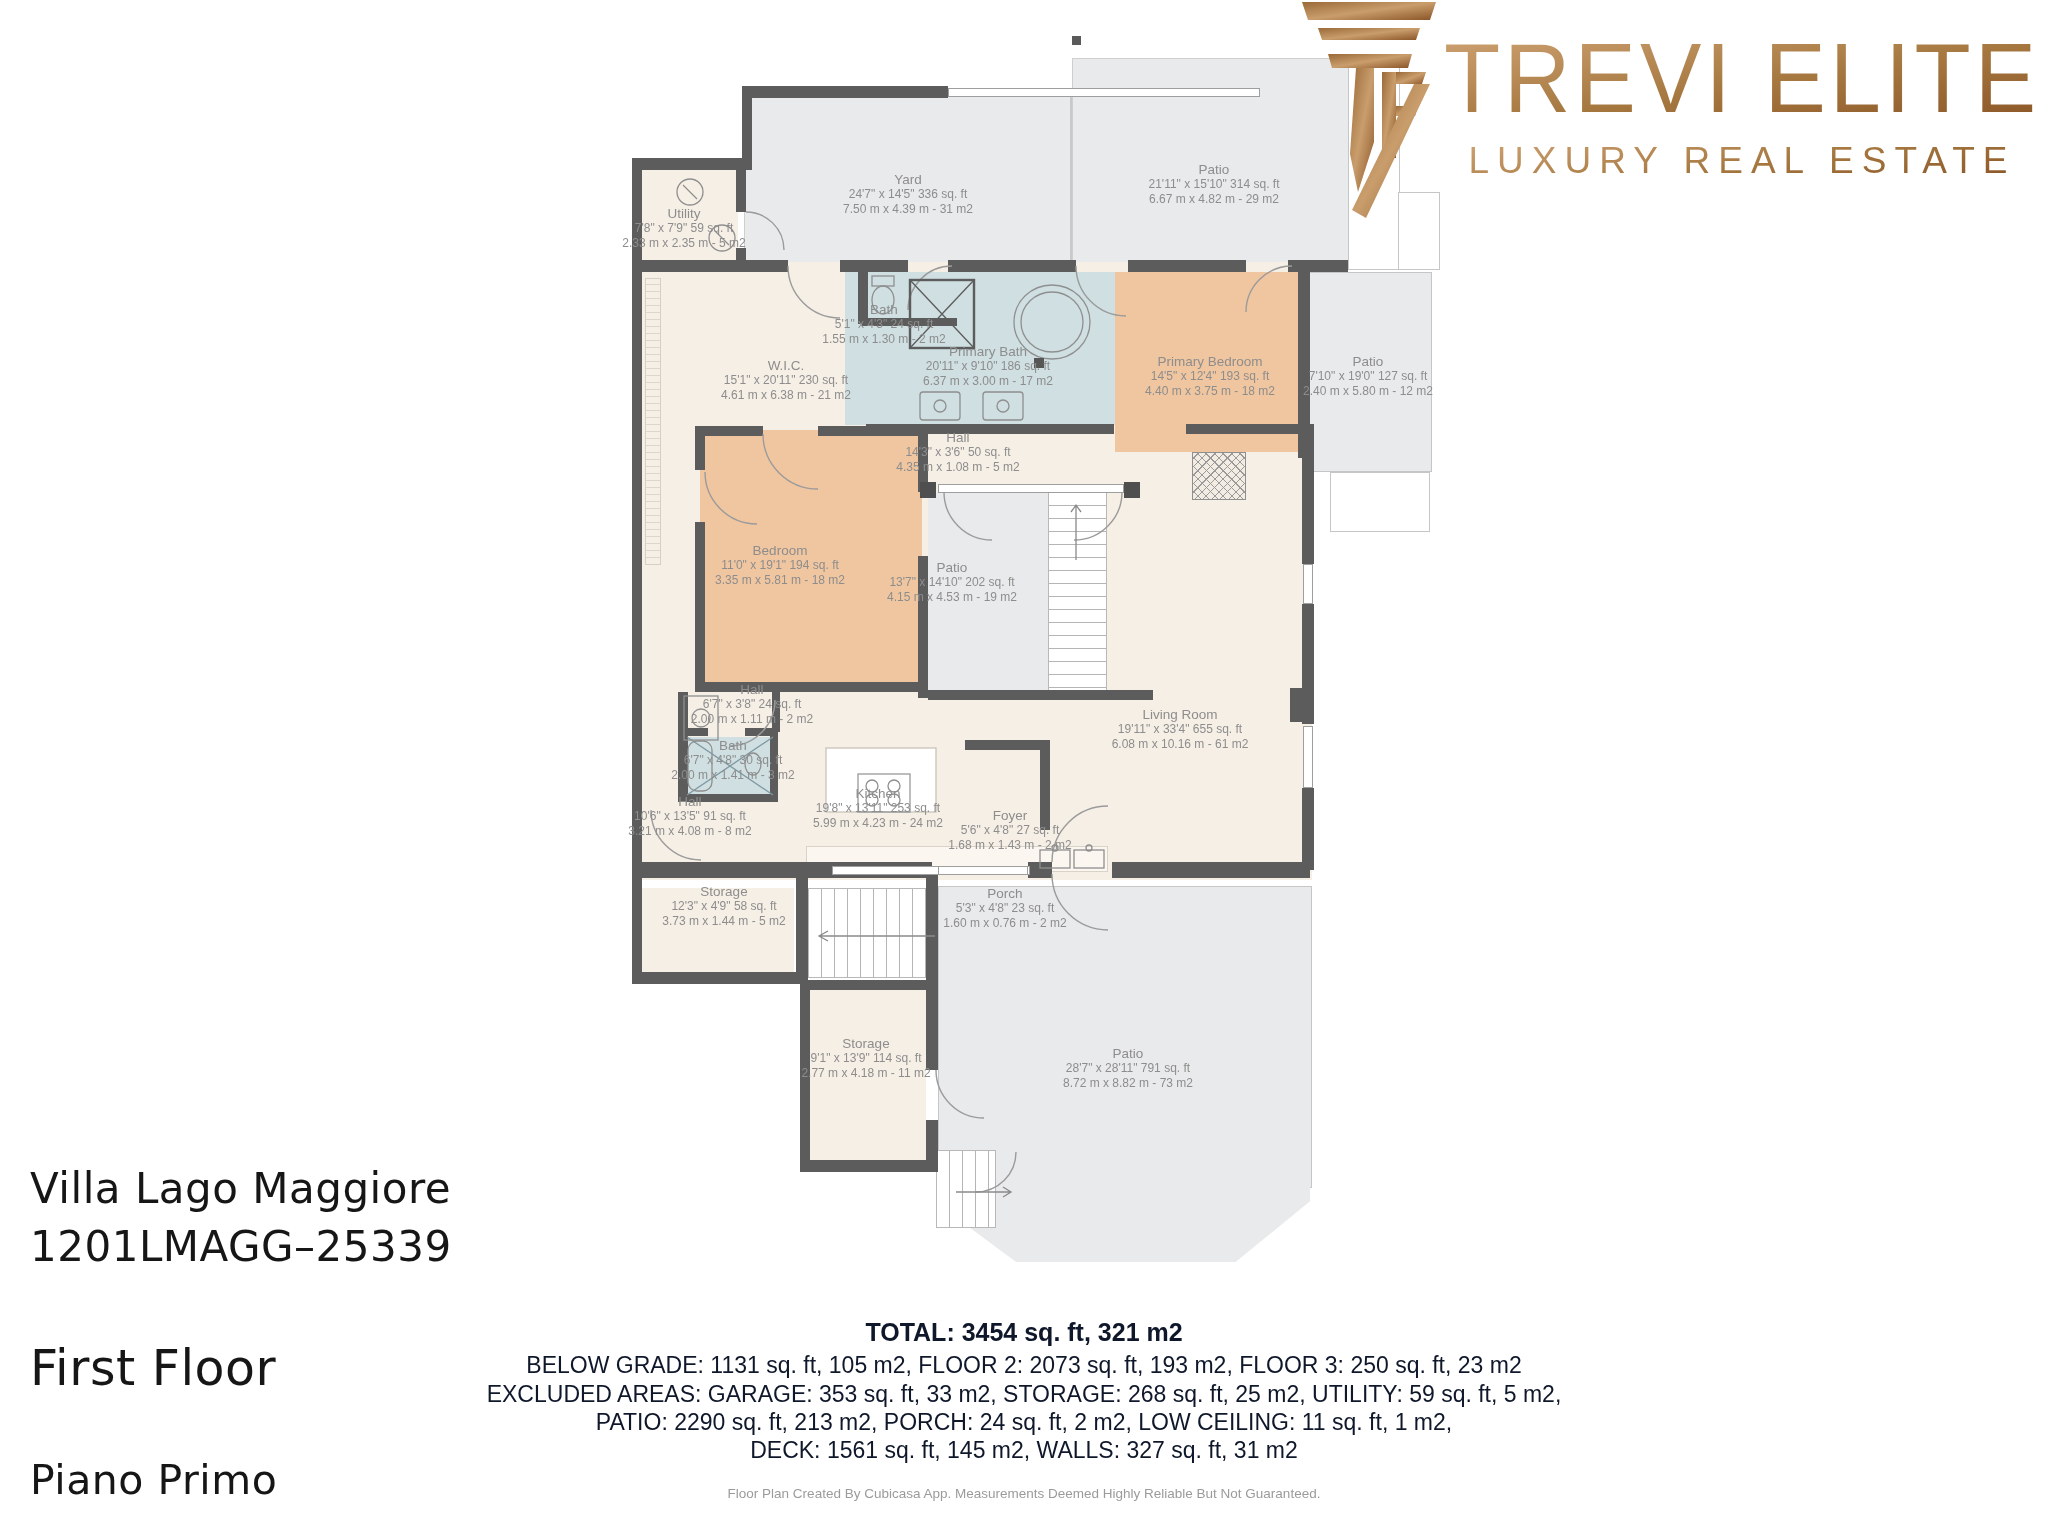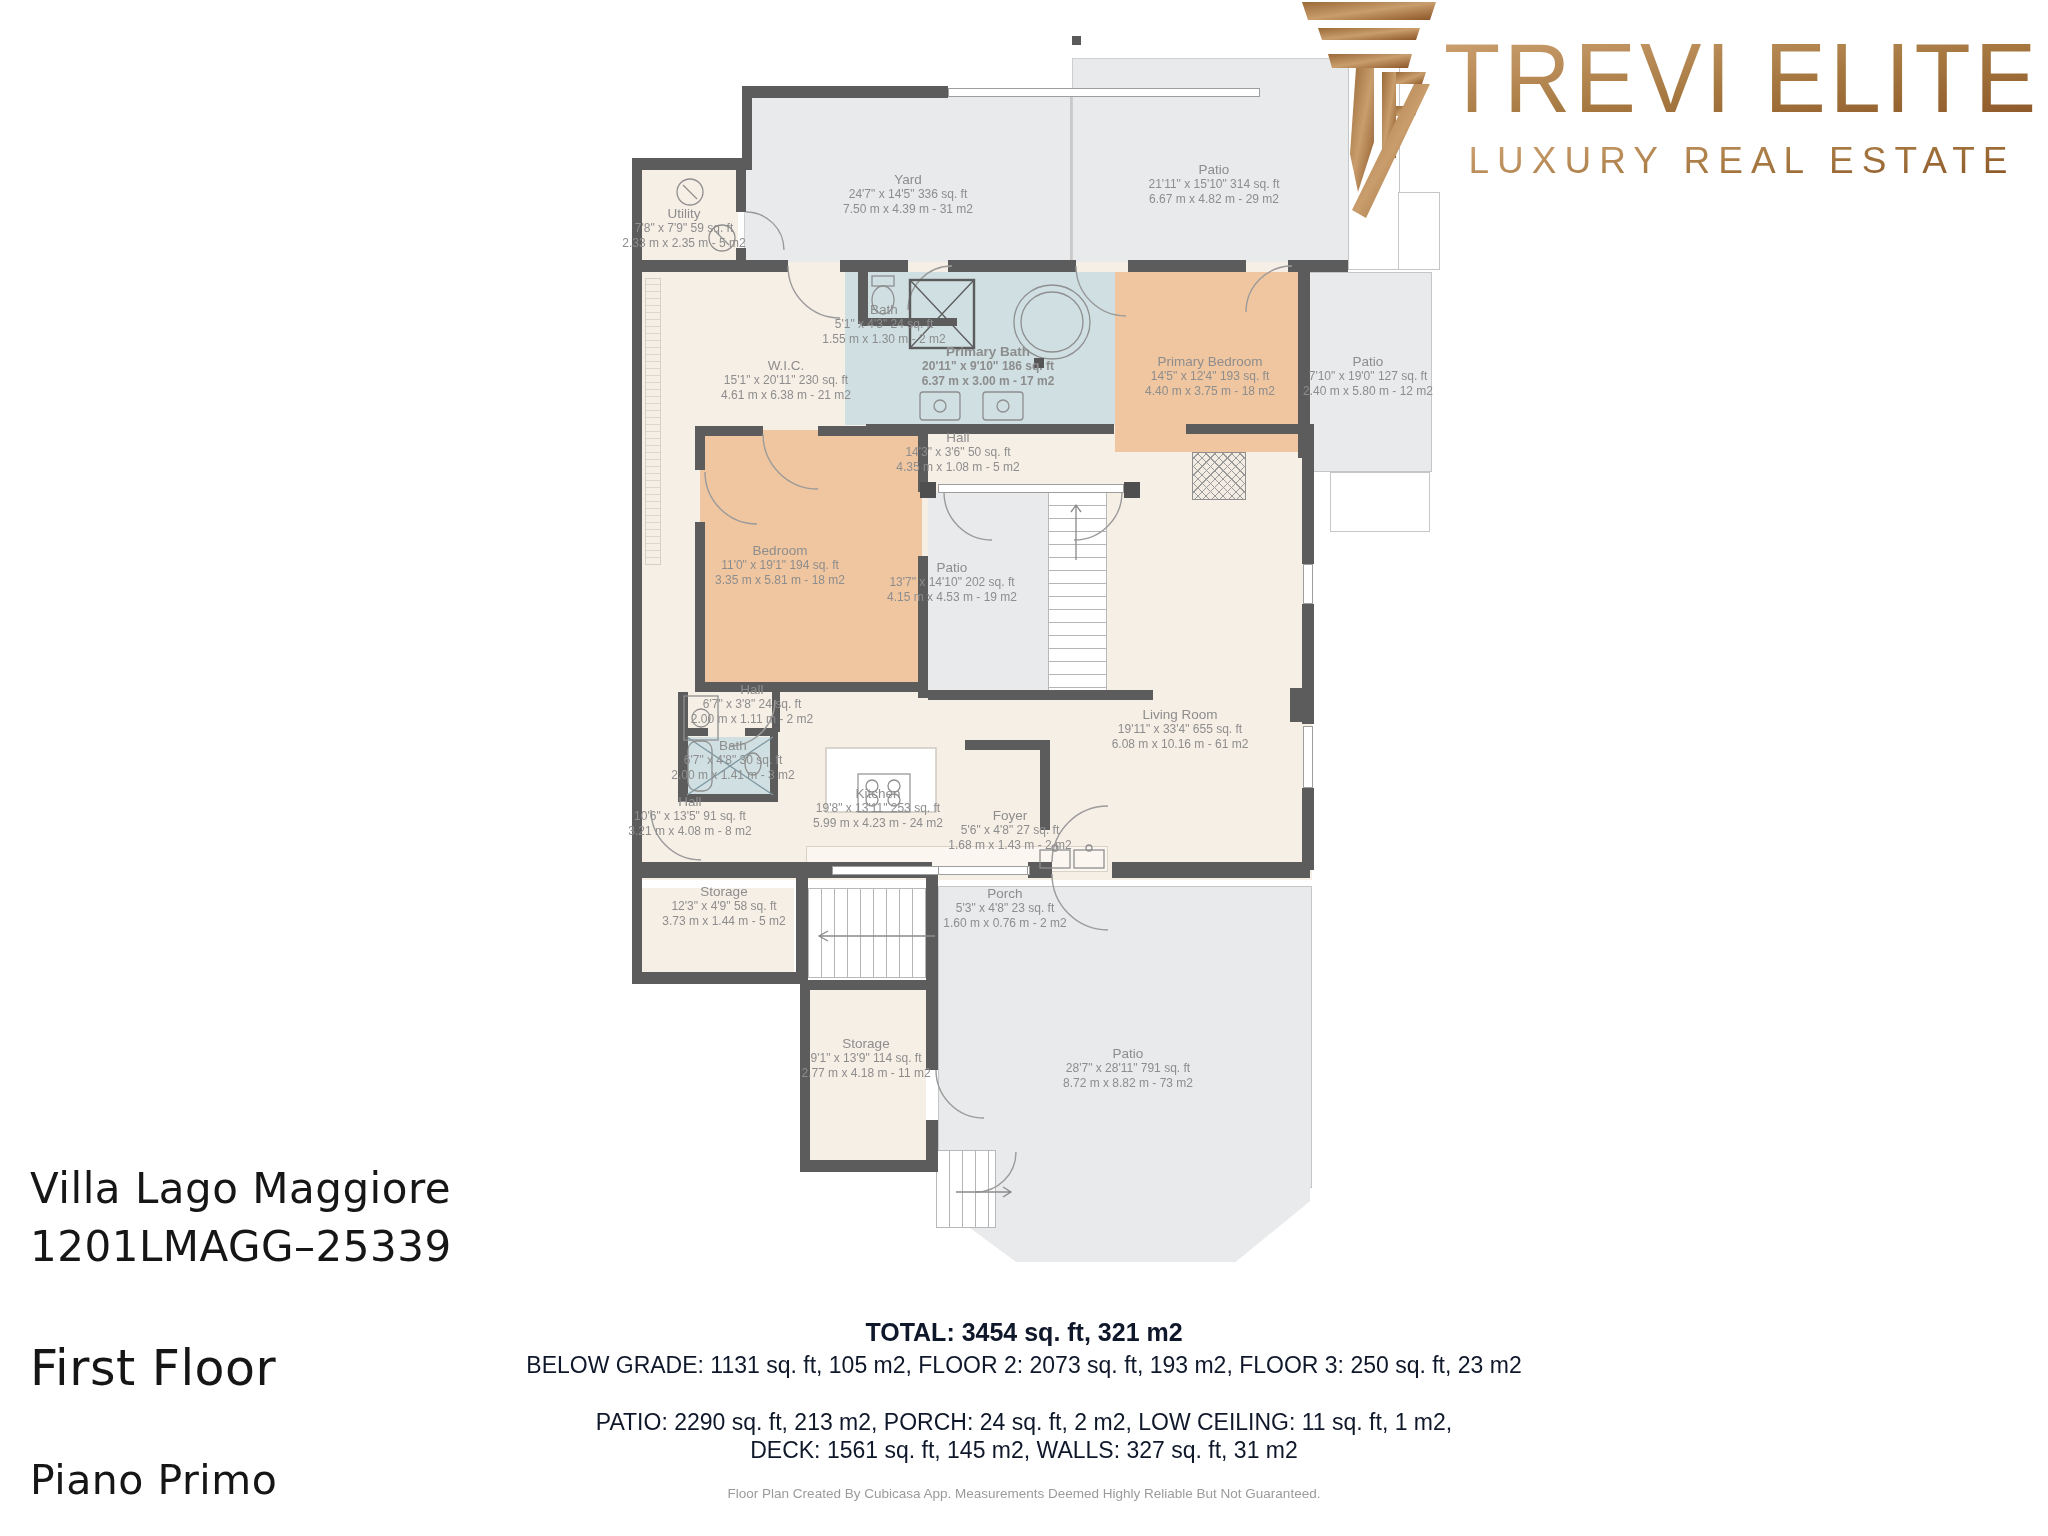--- a/index.html
+++ b/index.html
@@ -245,21 +245,21 @@
   <div class="room-label" style="left:786px;top:358px;">
     <div class="rname">W.I.C.</div>
     <div class="rdim">15'1" x 20'11" 230 sq. ft</div>
     <div class="rdim">4.61 m x 6.38 m - 21 m2</div>
   </div>
   <div class="room-label" style="left:884px;top:302px;">
     <div class="rname">Bath</div>
     <div class="rdim">5'1" x 4'3" 24 sq. ft</div>
     <div class="rdim">1.55 m x 1.30 m - 2 m2</div>
   </div>
-  <div class="room-label" style="left:988px;top:344px;font-weight:bold;">
+  <div class="room-label" style="left:988px;top:344px;">
     <div class="rname">Primary Bath</div>
     <div class="rdim">20'11" x 9'10" 186 sq. ft</div>
     <div class="rdim">6.37 m x 3.00 m - 17 m2</div>
   </div>
   <div class="room-label" style="left:1210px;top:354px;">
     <div class="rname">Primary Bedroom</div>
     <div class="rdim">14'5" x 12'4" 193 sq. ft</div>
     <div class="rdim">4.40 m x 3.75 m - 18 m2</div>
   </div>
   <div class="room-label" style="left:1368px;top:354px;">
@@ -355,17 +355,18 @@
   <div class="brand-name">TREVI ELITE</div>
   <div class="brand-tagline">LUXURY REAL ESTATE</div>
 
   <div class="title-text" style="top:1164px;font-size:42px;">Villa Lago Maggiore</div>
   <div class="title-text" style="top:1222px;font-size:42px;">1201LMAGG–25339</div>
   <div class="title-text" style="top:1340px;font-size:49px;">First Floor</div>
   <div class="title-text" style="top:1456px;font-size:41px;">Piano Primo</div>
 
   <div class="summary sum-total" style="top:1318px;">TOTAL: 3454 sq. ft, 321 m2</div>
   <div class="summary sum-line" style="top:1352px;">BELOW GRADE: 1131 sq. ft, 105 m2, FLOOR 2: 2073 sq. ft, 193 m2, FLOOR 3: 250 sq. ft, 23 m2</div>
+  <div class="summary sum-line" style="top:1381px;">EXCLUDED AREAS: GARAGE: 353 sq. ft, 33 m2, STORAGE: 268 sq. ft, 25 m2, UTILITY: 59 sq. ft, 5 m2,</div>
   <div class="summary sum-line" style="top:1409px;">PATIO: 2290 sq. ft, 213 m2, PORCH: 24 sq. ft, 2 m2, LOW CEILING: 11 sq. ft, 1 m2,</div>
   <div class="summary sum-line" style="top:1437px;">DECK: 1561 sq. ft, 145 m2, WALLS: 327 sq. ft, 31 m2</div>
   <div class="disclaimer" style="top:1486px;">Floor Plan Created By Cubicasa App. Measurements Deemed Highly Reliable But Not Guaranteed.</div>
 
 </div>
 
 </body></html>

